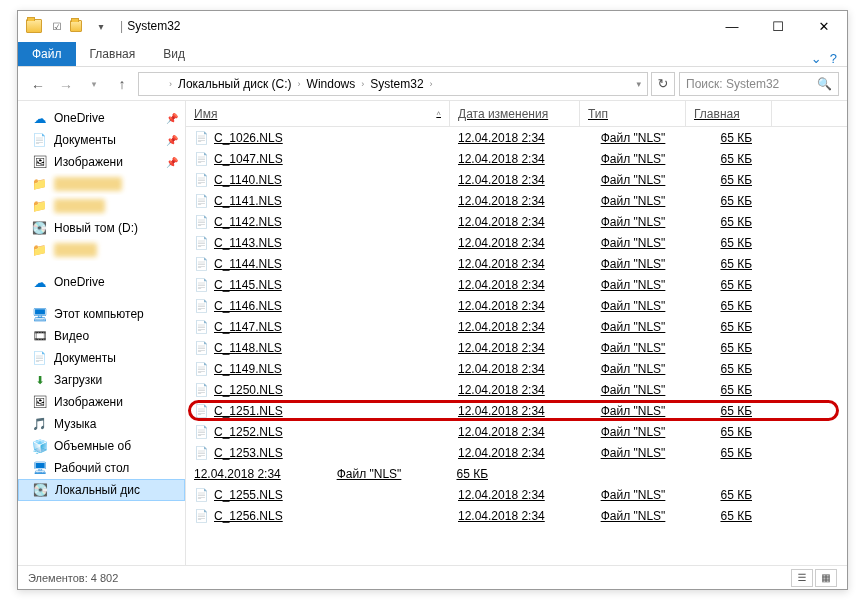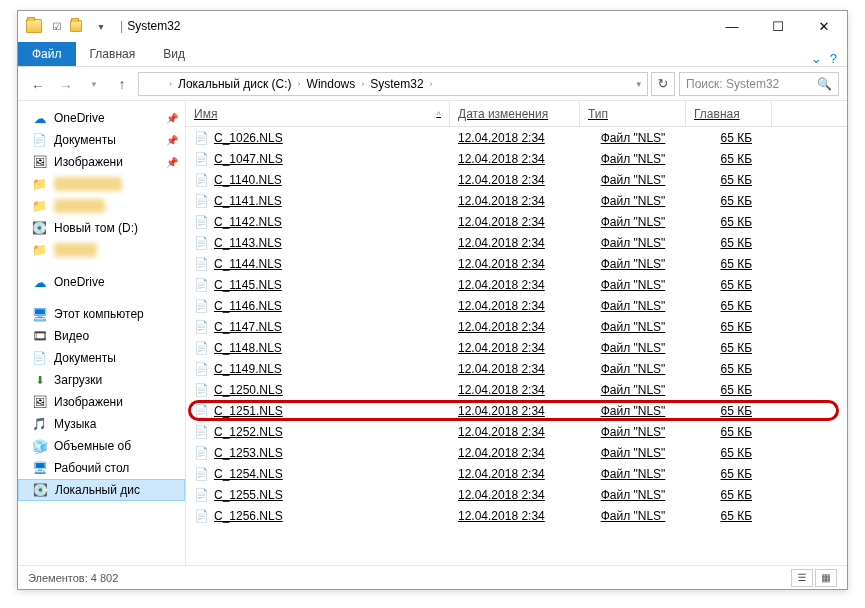--- a/index.html
+++ b/index.html
@@ -306,21 +306,20 @@
             <div class="col-type">Файл "NLS"</div>
             <div class="col-size">65 КБ</div>
           </div>
           <div class="fl-row">
             <div class="col-name"><span class="file-icon"></span><span>C_1253.NLS</span></div>
             <div class="col-date">12.04.2018 2:34</div>
             <div class="col-type">Файл "NLS"</div>
             <div class="col-size">65 КБ</div>
           </div>
           <div class="fl-row">
-            <div class="col-name"><span class="file-icon"></span><span>C_1254.NLS</span></div>
             <div class="col-date">12.04.2018 2:34</div>
             <div class="col-type">Файл "NLS"</div>
             <div class="col-size">65 КБ</div>
           </div>
           <div class="fl-row">
             <div class="col-name"><span class="file-icon"></span><span>C_1255.NLS</span></div>
             <div class="col-date">12.04.2018 2:34</div>
             <div class="col-type">Файл "NLS"</div>
             <div class="col-size">65 КБ</div>
           </div>

